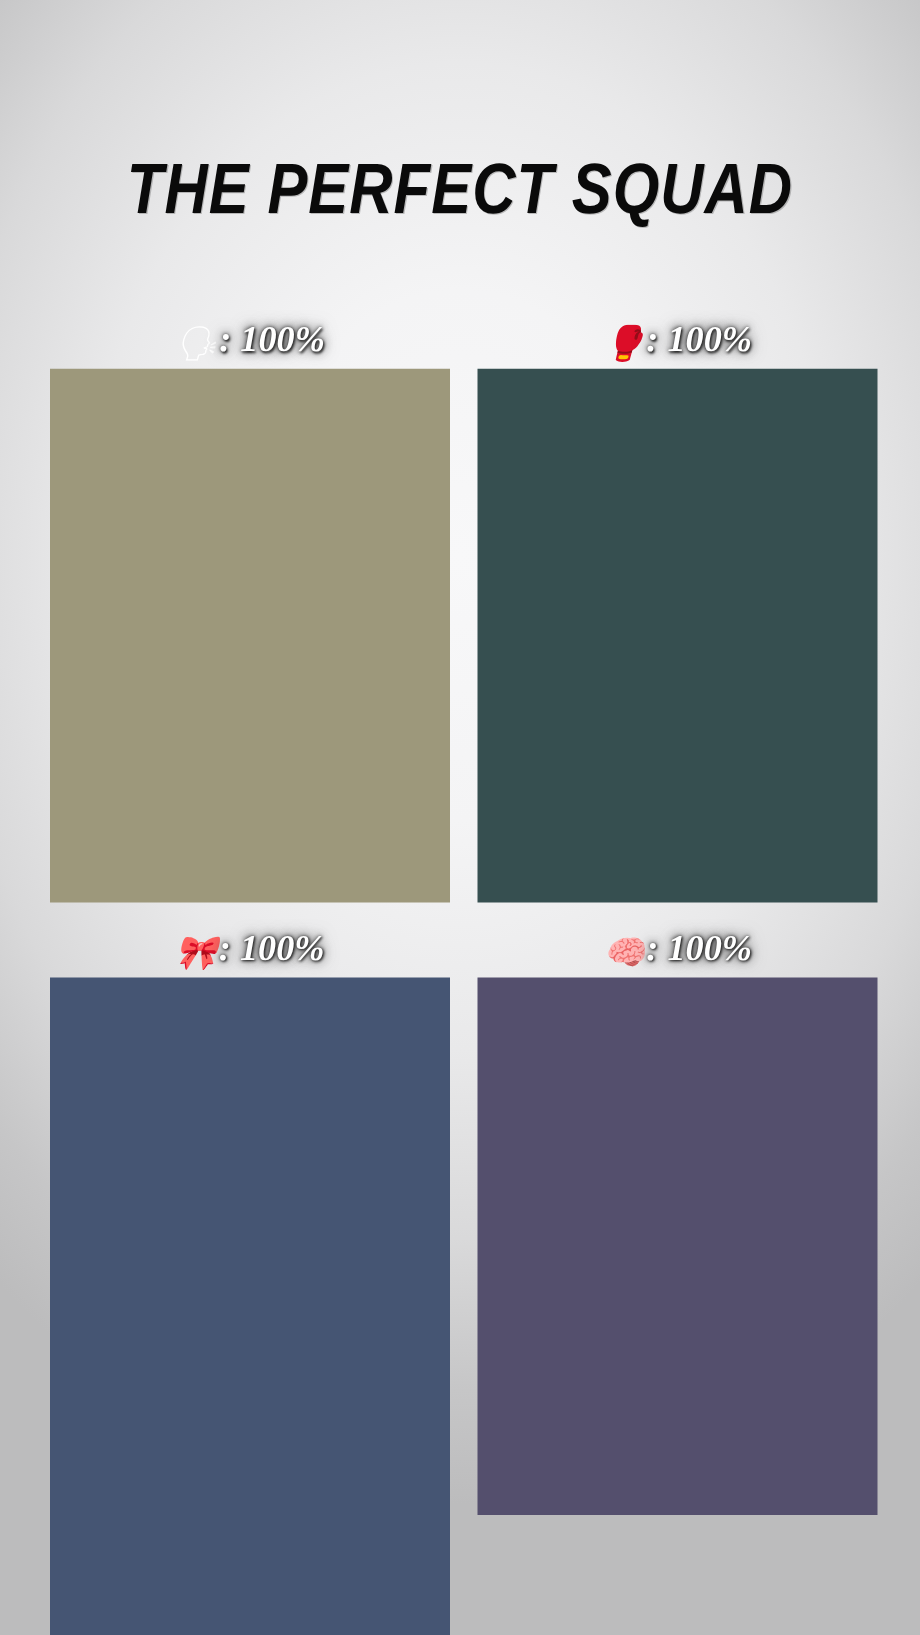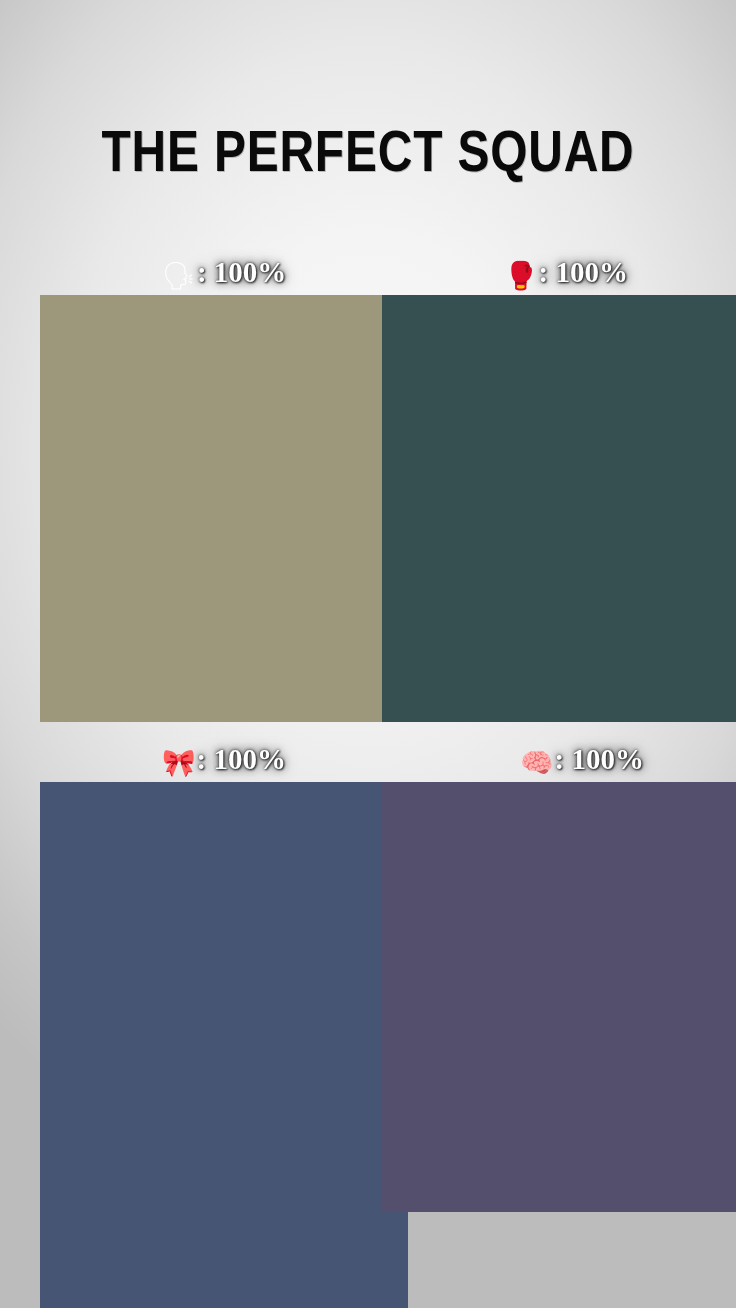--- a/index.html
+++ b/index.html
@@ -17,20 +17,21 @@
     width: 736px;
     height: 1308px;
     background: radial-gradient(ellipse 78% 58% at 50% 34%,
                 #f8f8f9 0%,
                 #f4f4f5 28%,
                 #e9e9ea 52%,
                 #d9d9da 72%,
                 #c6c6c7 88%,
                 #bcbcbd 100%);
     overflow: hidden;
+    font-style: italic;
   }
 
   
   #title {
     position: absolute;
     top: 118px;
     left: 0;
     width: 736px;
     text-align: center;
     font-family: "Liberation Sans Narrow", "Liberation Sans", sans-serif;
@@ -41,21 +42,20 @@
     color: #0a0a0a;
     transform: scaleX(0.84);
     transform-origin: 50% 50%;
     text-shadow: 1px 1px 0 rgba(120,120,120,0.45);
     white-space: nowrap;
   }
 
   
   .cell {
     position: absolute;
-    padding-left: 48px;
   }
   .label {
     position: absolute;
     left: 0;
     width: 100%;
     text-align: center;
     white-space: nowrap;
     font-family: "Liberation Serif", "DejaVu Serif", serif;
     font-weight: bold;
     font-size: 29px;
@@ -80,21 +80,21 @@
     left: 0;
     top: 0;
     width: 100%;
     height: 100%;
   }
 
   
   #cell-0 { left: 40px;  top: 295px; width: 320px; height: 427px; }
   #cell-1 { left: 382px; top: 295px; width: 320px; height: 427px; }
   #cell-2 { left: 40px;  top: 782px; width: 320px; height: 558px; }
-  #cell-3 { left: 382px; top: 782px; width: 352px; height: 430px; }
+  #cell-3 { left: 382px; top: 782px; width: 320px; height: 430px; }
   .cell .label { top: -40px; }
 </style>
 </head>
 <body>
 
 <div id="canvas">
 
   <div id="title">THE PERFECT SQUAD</div>
 
   <div class="cell" id="cell-0">

